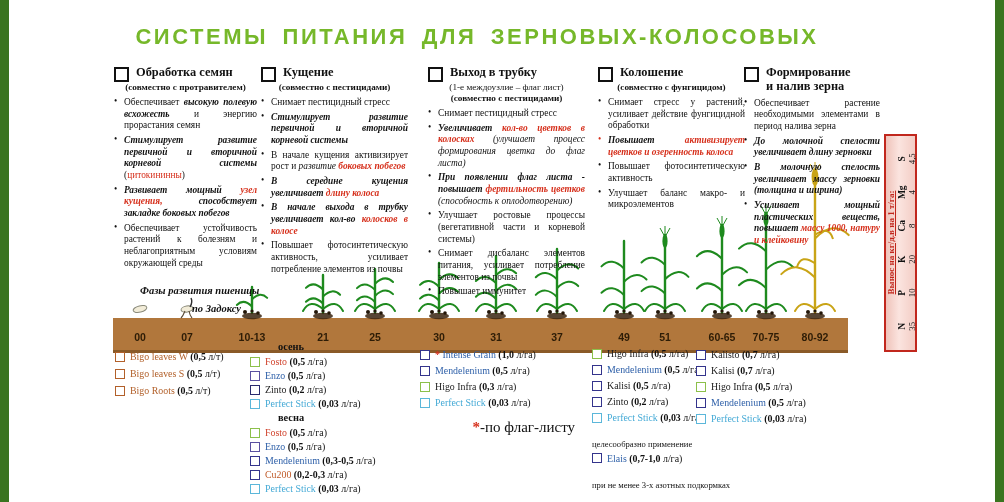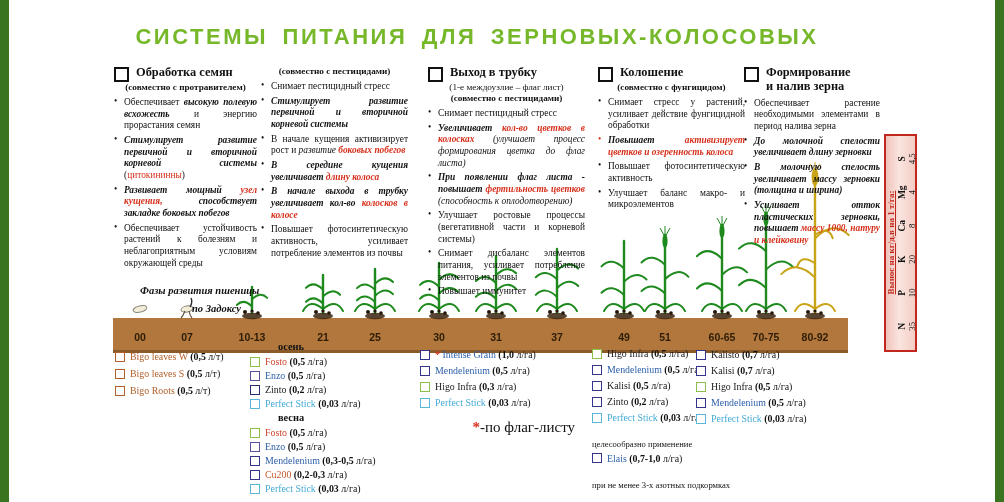--- a/index.html
+++ b/index.html
@@ -85,20 +85,24 @@
       <span class="dot">•</span><span class="txt"><span class="">Обеспечивает </span><span class="sb">высокую полевую всхожесть</span><span class=""> и энергию прорастания семян</span></span></div>
         <div class="bullet">
       <span class="dot">•</span><span class="txt"><span class="sb">Стимулирует развитие первичной и вторичной корневой системы </span><span class="">(</span><span class="srp">цитокининны</span><span class="">)</span></span></div>
         <div class="bullet">
       <span class="dot">•</span><span class="txt"><span class="sb">Развивает мощный </span><span class="sr">узел кущения,</span><span class="sb"> способствует закладке боковых побегов</span></span></div>
         <div class="bullet">
       <span class="dot">•</span><span class="txt"><span class="">Обеспечивает устойчивость растений к болезням и неблагоприятным условиям окружающей среды</span></span></div>
       </div>
     </div>
   <div class="phase-col c1">
+      <div class="col-head">
+    <span class="cb"></span>
+    <span class="head-t">Кущение</span>
+      </div>
       <div class="head-sub">(совместно с пестицидами)</div>
       <div class="bullets">
         <div class="bullet">
       <span class="dot">•</span><span class="txt"><span class="">Снимает пестицидный стресс</span></span></div>
         <div class="bullet">
       <span class="dot">•</span><span class="txt"><span class="sb">Стимулирует развитие первичной и вторичной корневой системы</span></span></div>
         <div class="bullet">
       <span class="dot">•</span><span class="txt"><span class="">В начале кущения активизирует рост и </span><span class="si">развитие </span><span class="sr">боковых побегов</span></span></div>
         <div class="bullet">
       <span class="dot">•</span><span class="txt"><span class="sb">В середине кущения увеличивает </span><span class="sr">длину колоса</span></span></div>
@@ -153,21 +157,21 @@
     <span class="head-t">Формирование<br>и налив зерна</span>
       </div>
       <div class="bullets">
         <div class="bullet">
       <span class="dot">•</span><span class="txt"><span class="">Обеспечивает растение необходимыми элементами в период налива зерна</span></span></div>
         <div class="bullet">
       <span class="dot">•</span><span class="txt"><span class="sb">До молочной спелости увеличивает длину зерновки</span></span></div>
         <div class="bullet">
       <span class="dot">•</span><span class="txt"><span class="sb">В молочную спелость увеличивает массу зерновки (толщина и ширина)</span></span></div>
         <div class="bullet">
-      <span class="dot">•</span><span class="txt"><span class="sb">Усиливает отток пластических зерновки, повышает </span><span class="sr">массу 1000, натуру и клейковину</span></span></div>
+      <span class="dot">•</span><span class="txt"><span class="sb">Усиливает мощный пластических веществ, повышает </span><span class="sr">массу 1000, натуру и клейковину</span></span></div>
       </div>
     </div>
 
   <div id="phases">
     <div>Фазы развития пшеницы</div>
     <div class="l2">по Задоксу</div>
   </div>
 
   <div id="soil">
       <span class="stage-num" style="left: 27px;">00</span>

